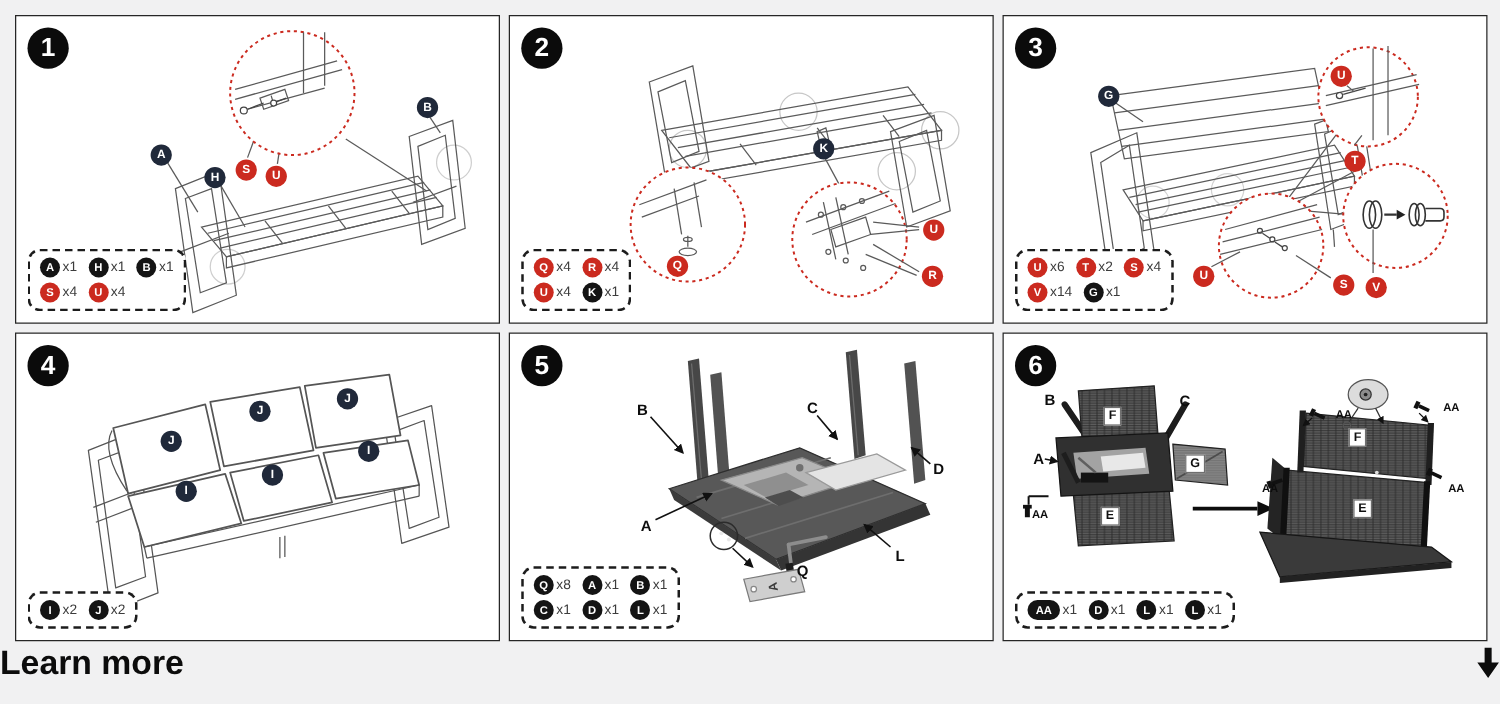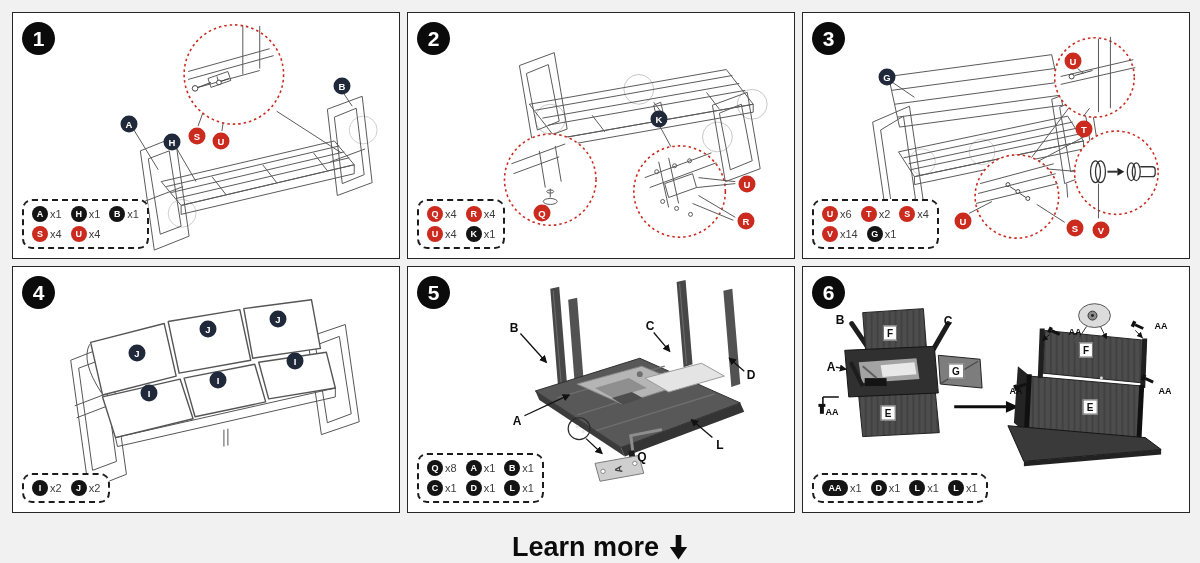--- a/index.html
+++ b/index.html
@@ -44,22 +44,22 @@
   .part{display:flex;align-items:center;gap:2px;}
   .pb{
     width:16px;height:16px;border-radius:50%;color:#fff;font-size:9px;font-weight:bold;
     display:flex;align-items:center;justify-content:center;flex:none;line-height:1;
   }
   .pb.black{background:#141414;}
   .pb.red{background:#cb2a1f;}
   .pb.ellipse{width:26px;border-radius:8px;}
   .qty{font-size:11px;color:#3c3c3c;}
   .learn-more{
-    display:flex;align-items:center;justify-content:center;gap:10px;
-    margin-top:19px;font-size:27px;font-weight:bold;color:#0c0c0c;cursor:pointer;
+    display:flex;align-items:center;justify-content:space-between;gap:10px;
+    margin-top:2px;font-size:27px;font-weight:bold;color:#0c0c0c;cursor:pointer;
   }
   .learn-more svg{width:19px;height:25px;display:block;}
 </style>
 </head>
 <body>
 
 <div class="grid">
 
   <div class="panel">
     <div class="panel-num">1</div>

